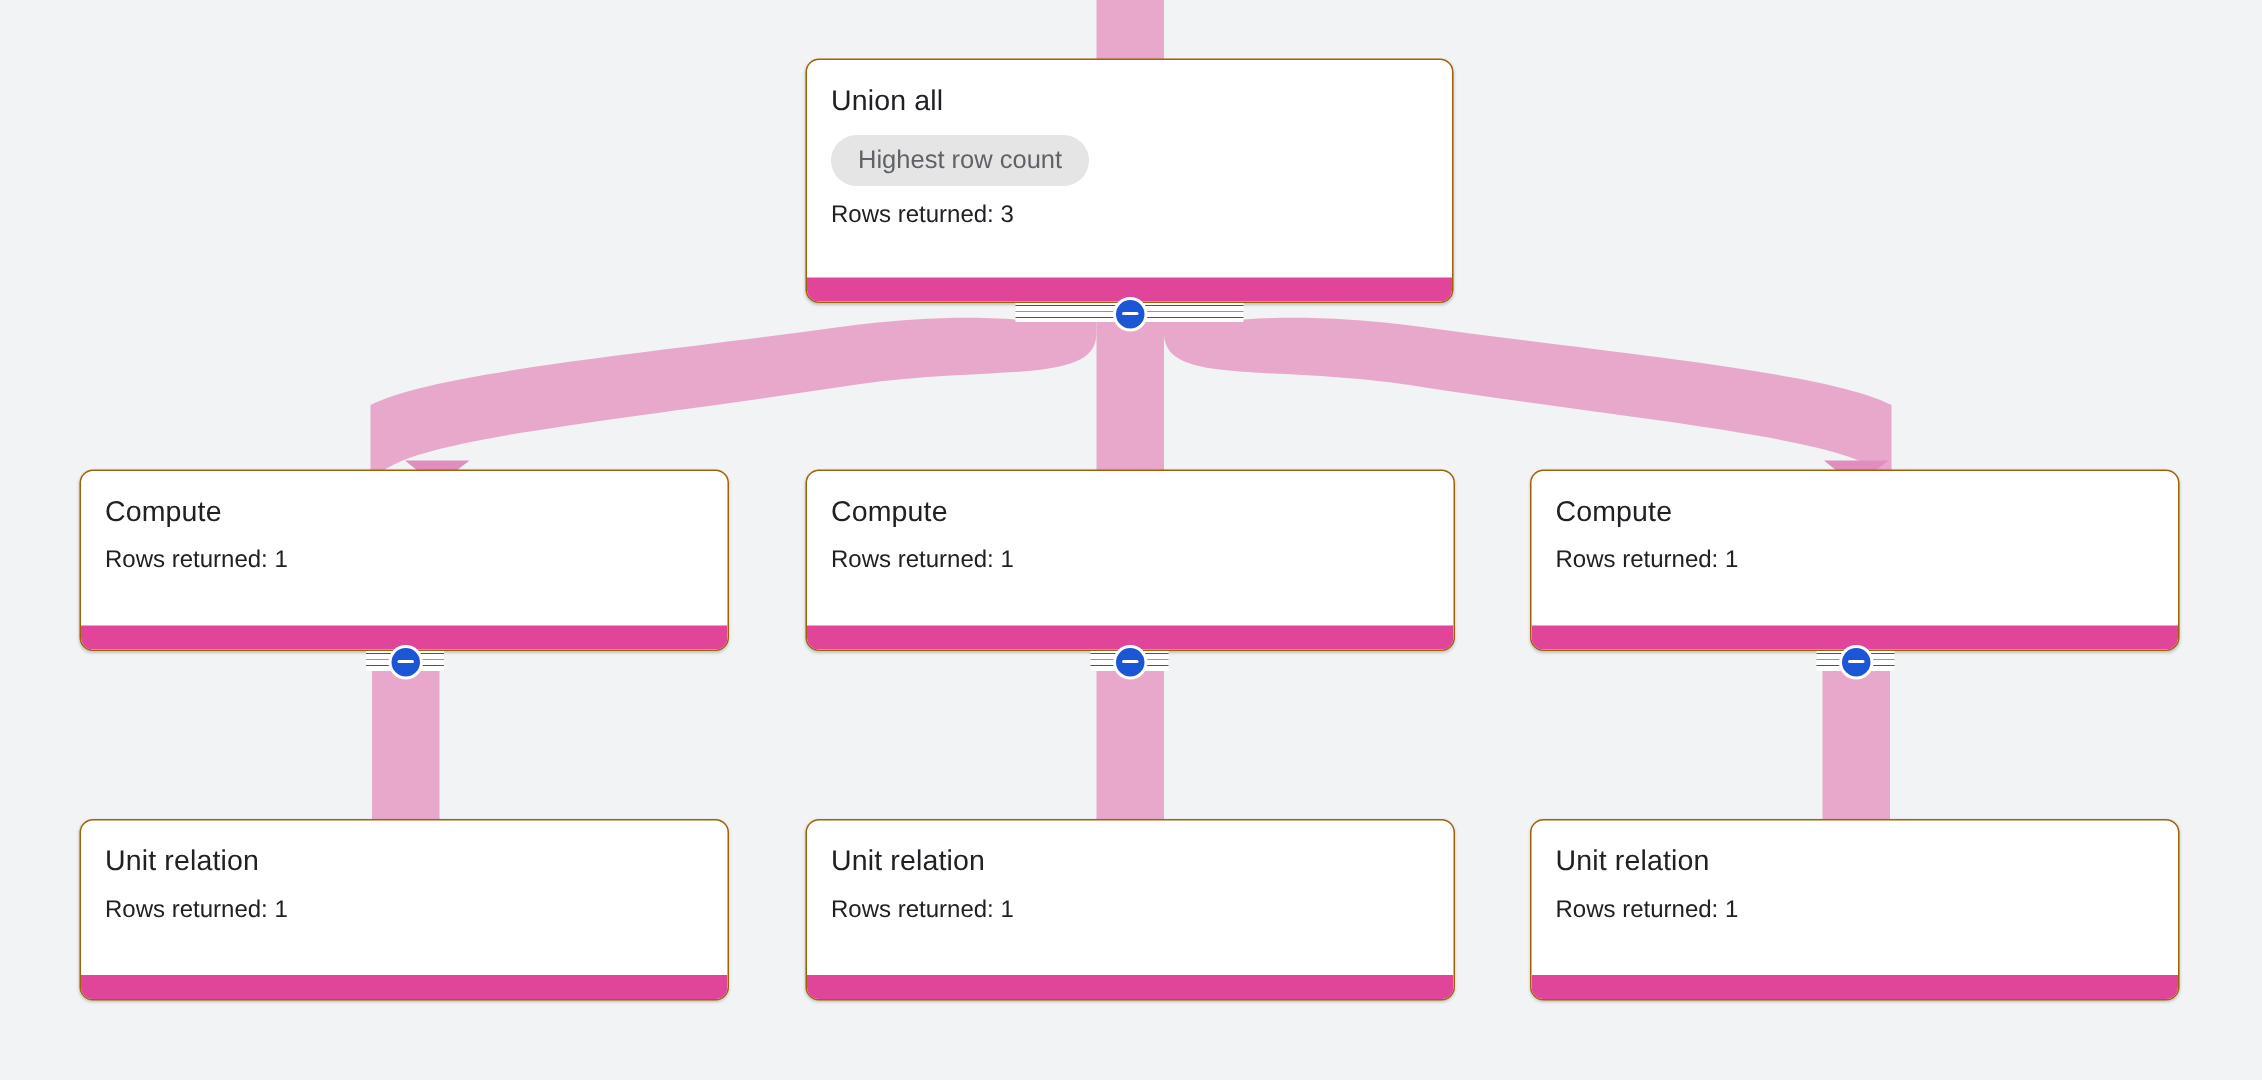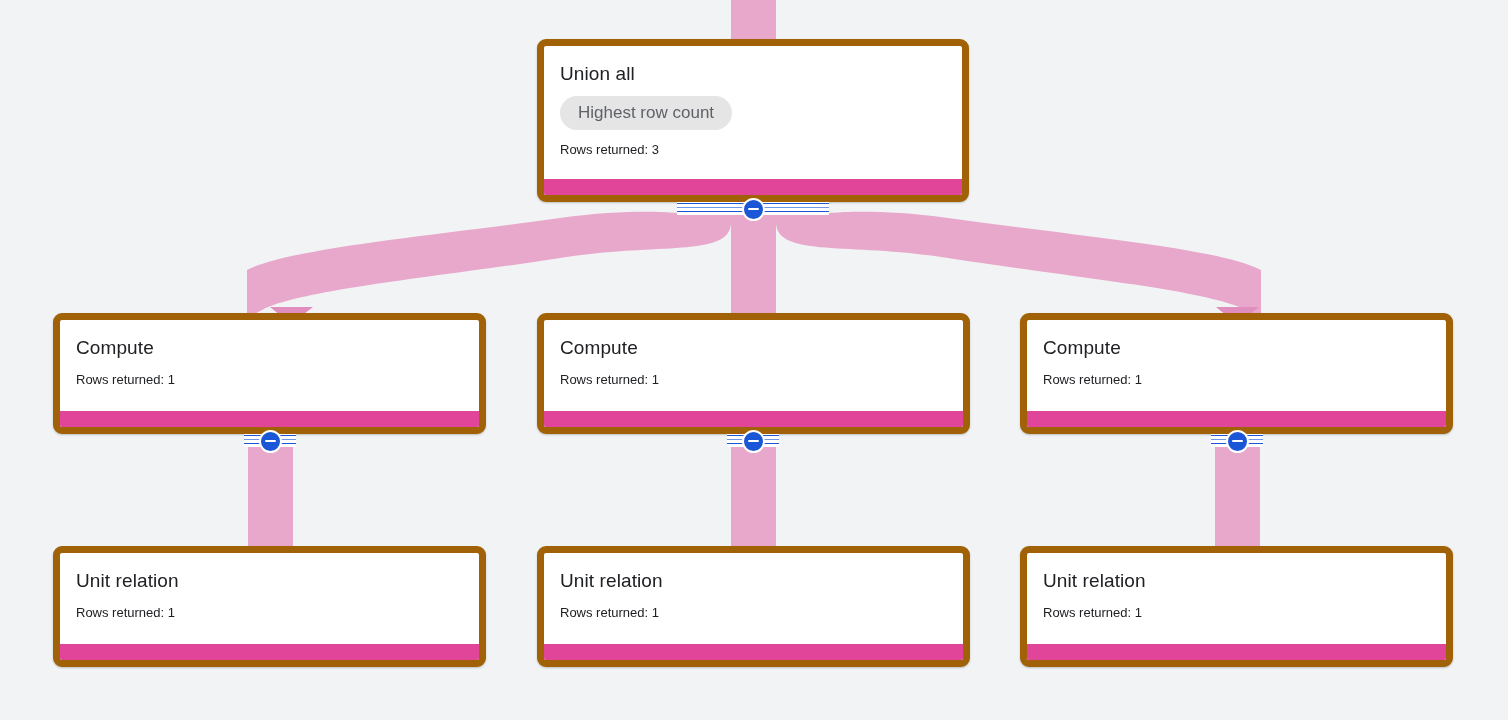--- a/index.html
+++ b/index.html
@@ -38,21 +38,21 @@
     top: 0;
     width: 1508px;
     height: 720px;
     z-index: 2;
   }
 
   .node {
     position: absolute;
     box-sizing: border-box;
     background: #ffffff;
-    border: 7px solid #a16207;
+    border: 1px solid #a16207;
     border-radius: 9px;
     box-shadow: 0 1px 2px rgba(60,64,67,0.28);
     overflow: hidden;
     cursor: pointer;
   }
   .node-body {
     padding: 16px 16px 6px 16px;
   }
   .node-title {
     font-size: 19px;
@@ -67,21 +67,21 @@
     padding: 6px 18px 7px 18px;
     background: #e5e5e5;
     color: #5f6368;
     font-size: 17px;
     line-height: 21px;
     border-radius: 18px;
     white-space: nowrap;
   }
   .node-rows {
     margin-top: 9px;
-    font-size: 13px;
+    font-size: 16px;
     line-height: 21px;
     color: #202124;
     white-space: nowrap;
   }
   .node-bar {
     position: absolute;
     left: 0;
     right: 0;
     bottom: 0;
     height: 16px;

